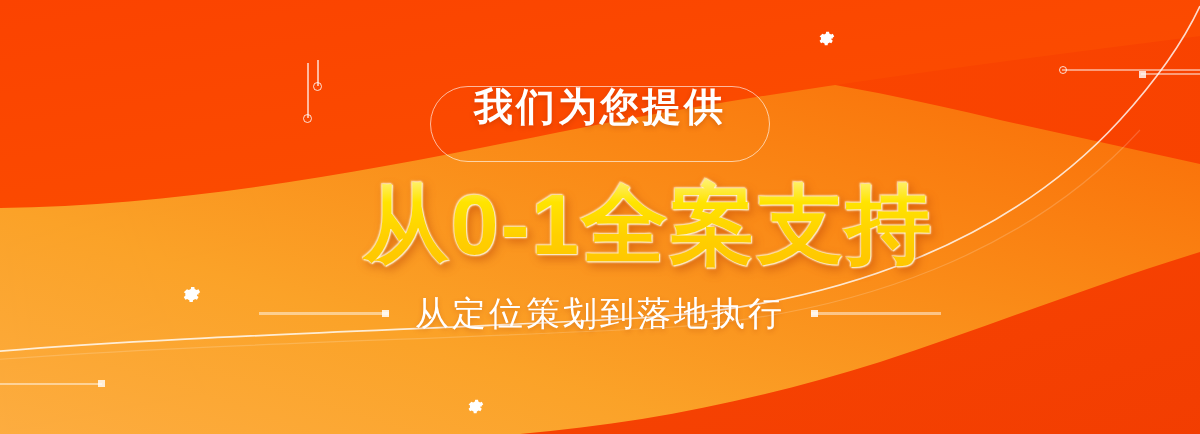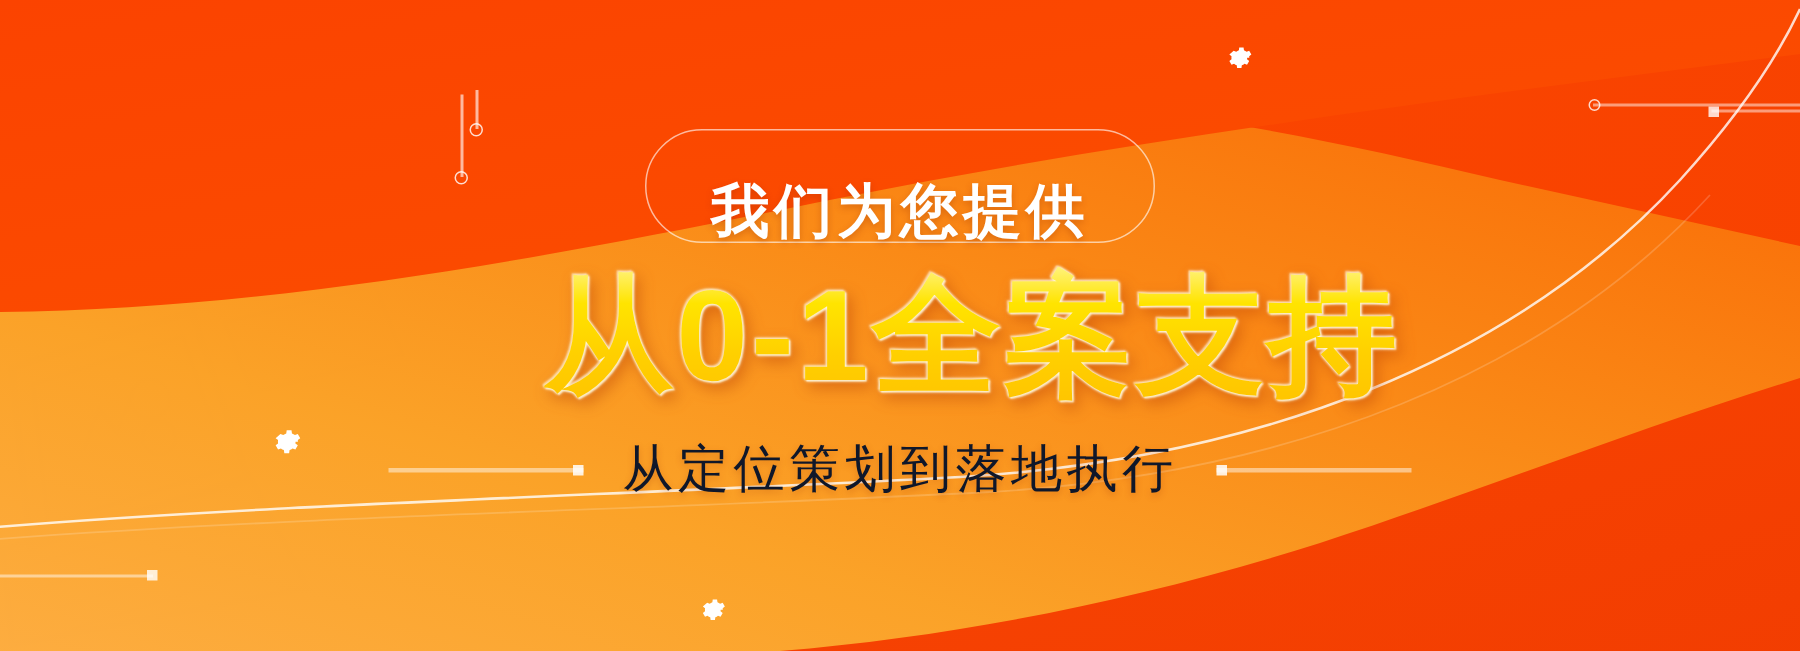--- a/index.html
+++ b/index.html
@@ -57,21 +57,21 @@
   .pill {
     position: absolute;
     left: 50%;
     transform: translateX(-50%);
     top: 86px;
     width: 340px;
     height: 76px;
     border: 1.6px solid rgba(255,255,255,.62);
     border-radius: 38px;
     display: flex;
-    align-items: flex-end;
+    align-items: flex-start;
     justify-content: center;
     box-sizing: border-box;
   }
   .pill-text {
     color: #ffffff;
     font-size: 39px;
     font-weight: bold;
     letter-spacing: 3px;
     line-height: 1;
     text-shadow: 0 2px 5px rgba(150,40,0,.30);
@@ -120,21 +120,21 @@
     position: absolute;
     top: -2px;
     width: 7px;
     height: 7px;
     background: rgba(255,255,255,.85);
   }
   .sub-rule.left .cap  { right: 0; }
   .sub-rule.right .cap { left: 0; }
 
   .subtitle {
-    color: #0f172a;
+    color: #ffffff;
     font-size: 34px;
     letter-spacing: 3px;
     line-height: 1;
     white-space: nowrap;
     text-shadow: 0 2px 5px rgba(150,40,0,.26);
   }
 
   
   .deco { position: absolute; z-index: 5; }
 

